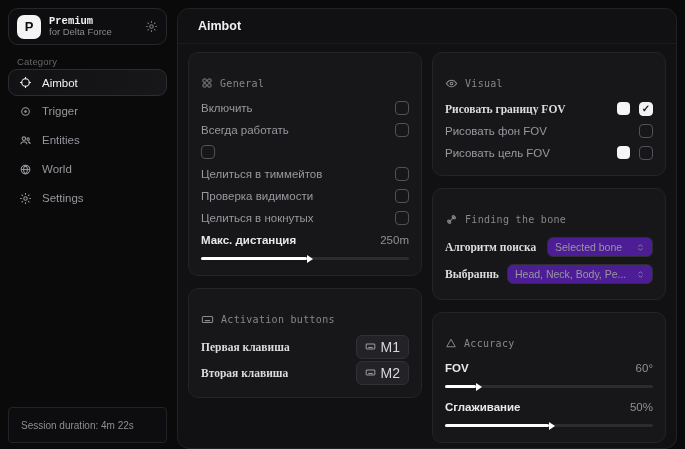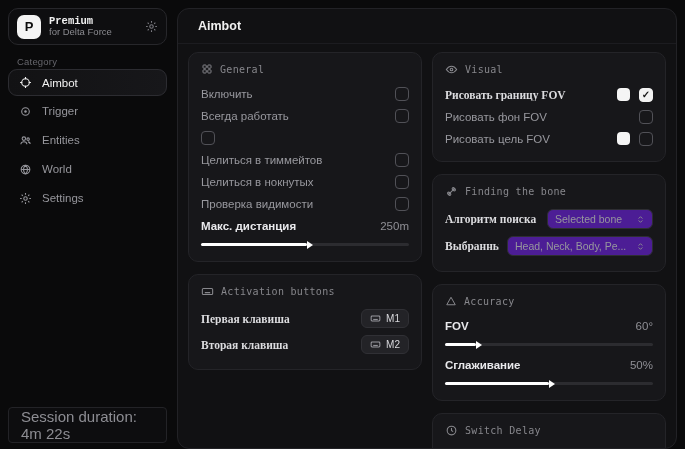--- a/index.html
+++ b/index.html
@@ -18,31 +18,31 @@
   .brand-sub { font-size:9.5px; color:#8b8b90; }
   .brand-gear { color:#7c7c82; display:flex; }
   .category { position:absolute; left:17px; top:56px; font-size:9.5px; color:#66666c; letter-spacing:.2px;}
   .nav { position:absolute; left:8px; top:69px; width:159px; }
   .nav-item { height:28px; display:flex; align-items:center; gap:10px; padding:0 10px;
     font-size:11.5px; color:#96969c; border:1px solid transparent; border-radius:9px; margin-bottom:1px; cursor:pointer;}
   .nav-item.active { color:#f2f2f2; border-color:#2c2c31; background:linear-gradient(90deg,#121214,#17171a); height:27px;}
   .nav-item .nicon { display:flex; color:inherit; }
   .session-box { position:absolute; left:8px; top:407px; width:159px; height:36px;
     border:1px solid #232327; border-radius:4px; display:flex; align-items:center; padding:0 12px;
-    font-size:15px; color:#8d8d93; background:#0d0d0f;}
+    font-size:10px; color:#8d8d93; background:#0d0d0f;}
 
   
   .panel { position:absolute; left:177px; top:8px; width:500px; height:441px;
     background:#111113; border:1px solid #222226; border-radius:12px; overflow:hidden;}
   .panel-header { height:35px; display:flex; align-items:center; padding:0 20px;
     font-size:12.5px; font-weight:bold; color:#f0f0f0; border-bottom:1px solid #1c1c20;}
   .columns { display:flex; gap:10px; padding:8px 10px 0 10px; }
   .col { flex:1; display:flex; flex-direction:column; gap:12px; min-width:0; }
 
-  .card { background:#17171a; border:1px solid #242428; border-radius:10px; padding:10px 12px 12px 12px; }
+  .card { background:#17171a; border:1px solid #242428; border-radius:10px; padding:24px 12px 12px 12px; }
   .card-title { display:flex; align-items:center; gap:7px; font-family:"DejaVu Sans Mono", monospace;
     font-size:10px; color:#87878c; letter-spacing:.3px; margin-bottom:8px;}
   .card-title .cicon { display:flex; color:#87878c; }
 
   .row { display:flex; align-items:center; justify-content:space-between; gap:8px; min-height:21px; }
   .row + .row { margin-top:1px; }
   .row-label { font-size:11.5px; color:#98989e; overflow:hidden; white-space:nowrap; flex:1; }
   .row-label.strong { color:#e9e9ec; font-weight:bold; }
   .row-label.med { color:#dcdcdf; font-weight:bold;font-family:Liberation Serif, serif; }
   .row-value { font-size:11.5px; color:#8f8f95; flex-shrink:0; }
@@ -52,22 +52,22 @@
   .checkbox.checked { background:#f2f2f2; border-color:#f2f2f2; }
   .checkbox.checked::after { content:"✓"; color:#141414; font-size:10px; font-weight:bold; line-height:1; }
   .swatch { width:13px; height:13px; border-radius:4px; flex-shrink:0; cursor:pointer; }
   .check-group { display:flex; align-items:center; gap:9px; flex-shrink:0; }
 
   .slider { position:relative; height:3px; background:#2c2c30; border-radius:2px; margin:7px 0 3px 0; cursor:pointer;}
   .slider-fill { position:relative; height:100%; background:#ffffff; border-radius:2px; }
   .slider-thumb { position:absolute; right:-6px; top:50%; transform:translateY(-50%); width:0; height:0;
     border-left:6px solid #ffffff; border-top:4px solid transparent; border-bottom:4px solid transparent;}
 
-  .keybtn { display:flex; align-items:flex-end; gap:5px; background:#232327; border:1px solid #303035;
-    border-radius:6px; padding:3px 8px; font-size:10px; color:#d8d8dc; cursor:pointer; flex-shrink:0;}
+  .keybtn { display:flex; align-items:center; gap:5px; background:#232327; border:1px solid #303035;
+    border-radius:6px; padding:3px 8px; font-size:14px; color:#d8d8dc; cursor:pointer; flex-shrink:0;}
   .keybtn .kicon { display:flex; color:#9a9aa0; }
 
   .dropdown { display:flex; align-items:center; justify-content:space-between; gap:6px; background:#4c1d95;
     border:1px solid #2e2e33; border-radius:6px; padding:3px 7px; font-size:10.5px; color:#97979d;
     cursor:pointer; flex-shrink:0; white-space:nowrap; overflow:hidden;}
   .dropdown .dval { overflow:hidden; text-overflow:ellipsis; }
   .dropdown .dicon { display:flex; color:#8a8a90; flex-shrink:0; }
   .dd-sm { width:106px; } .dd-lg { width:146px; }
 
   svg { display:block; }
@@ -176,25 +176,25 @@
             <span class="checkbox"></span>
           </div>
           <div class="row">
             <span class="checkbox"></span>
           </div>
           <div class="row">
             <span class="row-label">Целиться в тиммейтов</span>
             <span class="checkbox"></span>
           </div>
           <div class="row">
+            <span class="row-label">Проверка видимости</span>
+            <span class="checkbox"></span>
+          </div>
+          <div class="row">
             <span class="row-label">Целиться в нокнутых</span>
-            <span class="checkbox"></span>
-          </div>
-          <div class="row">
-            <span class="row-label">Проверка видимости</span>
             <span class="checkbox"></span>
           </div>
 
           <div class="row">
             <span class="row-label strong">Макс. дистанция</span>
             <span class="row-value">250m</span>
           </div>
           <div class="slider">
             <div class="slider-fill" style="width: 51%;">
               <span class="slider-thumb"></span>

